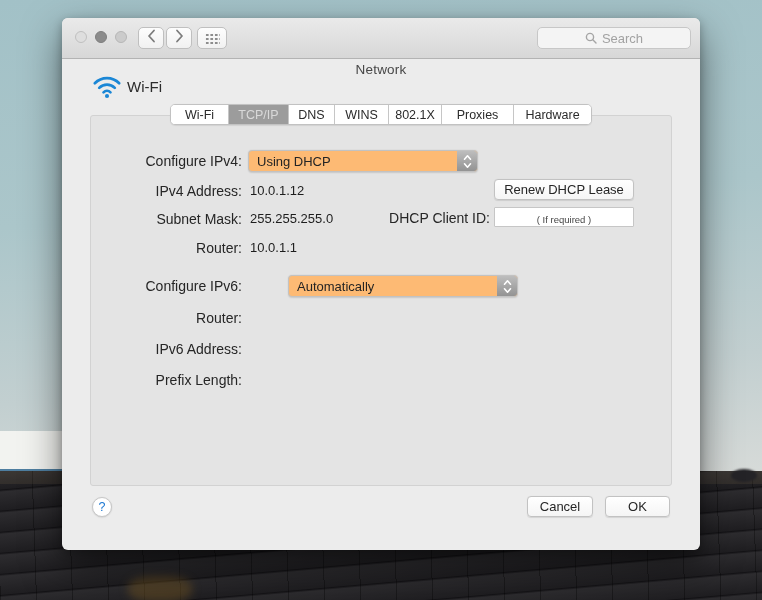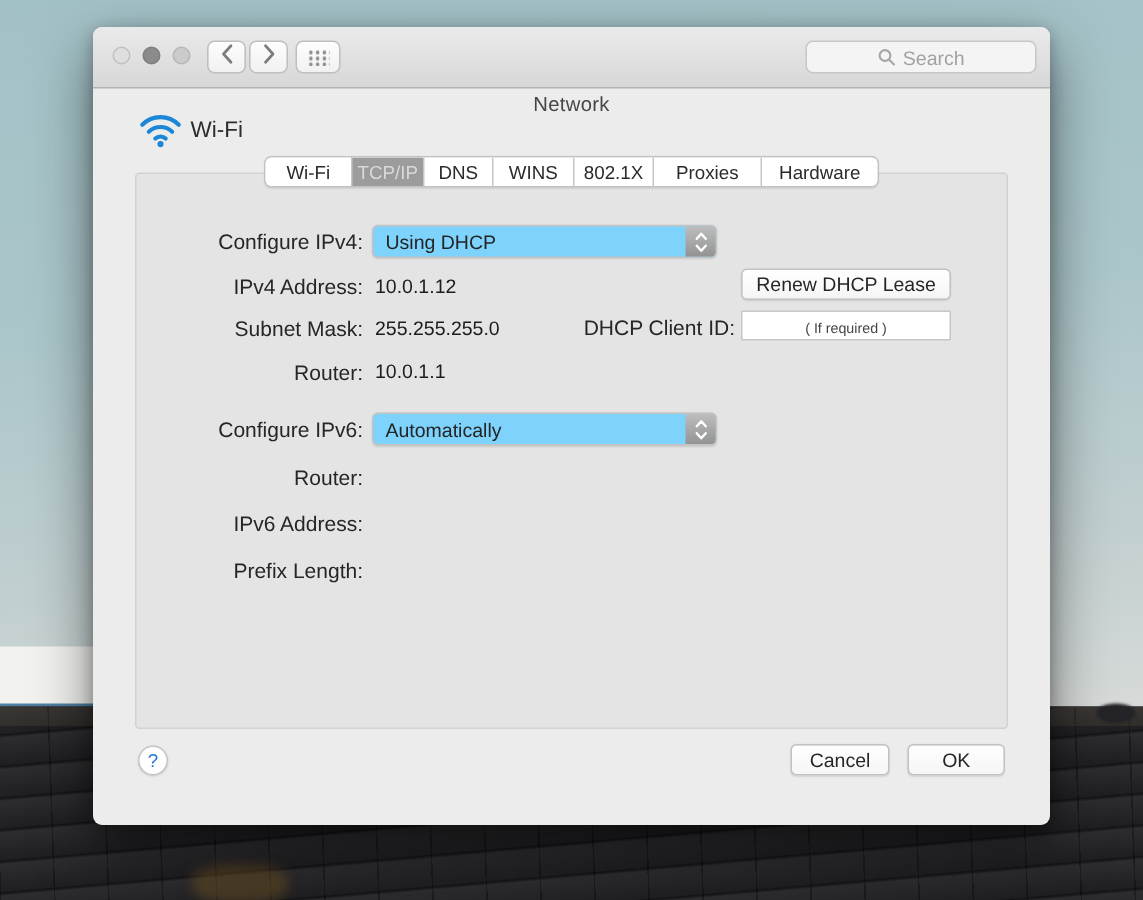--- a/index.html
+++ b/index.html
@@ -68,38 +68,38 @@
   .tabbar-inner{display:flex;border:1px solid #c2c2c2;border-radius:5px;overflow:hidden;background:#fff;
     box-shadow:0 0.5px 1px rgba(0,0,0,0.08);}
   .tab{
     display:flex;align-items:center;justify-content:center;
     font-size:12.5px;color:#2b2b2b;background:#fff;border-left:1px solid #c6c6c6;
     box-sizing:border-box;
   }
   .tab:first-child{border-left:none;}
   .tab.selected{background:#9c9c9c;color:#d9d9d9;}
   .tab:nth-child(1){width:57px;}
-  .tab:nth-child(2){width:48px;}
+  .tab:nth-child(2){width:60px;}
   .tab:nth-child(3){width:46px;}
   .tab:nth-child(4){width:54px;}
   .tab:nth-child(5){width:53px;}
   .tab:nth-child(6){width:72px;}
   .tab:nth-child(7){width:78px;}
 
   .pane{
     position:absolute;left:28px;top:57px;width:582px;height:371px;box-sizing:border-box;
     background:#e4e4e4;border:1px solid #d2d2d2;border-radius:3px;z-index:1;
   }
 
   
   .form-label{position:absolute;left:40px;width:140px;text-align:right;font-size:14px;color:#262626;z-index:2;}
   .form-value{position:absolute;left:188px;font-size:13px;color:#1d1d1d;z-index:2;text-align:right;}
   .dropdown{
     position:absolute;left:186px;width:230px;height:22px;box-sizing:border-box;z-index:2;
-    background:#7dd3fc;border:1px solid #c2c2c2;border-radius:4px;
+    background:#fdba74;border:1px solid #c2c2c2;border-radius:4px;
     display:flex;align-items:center;font-size:13px;color:#242424;padding-left:8px;
     box-shadow:0 0.5px 1.5px rgba(0,0,0,0.12);
   }
   .dropdown .stepper{
     position:absolute;right:0;top:0;bottom:0;width:20px;
     background:linear-gradient(#bdbdbd,#939393);
     border-radius:0 3px 3px 0;
     display:flex;align-items:center;justify-content:center;
   }
   .push-btn{
@@ -221,21 +221,21 @@
       <div class="form-label" style="top:153px;">Subnet Mask:</div>
       <div class="form-value" style="top:153px;">255.255.255.0</div>
       <div class="form-label" style="left:288px;top:152px;">DHCP Client ID:</div>
       <input class="text-field" type="text" value="" style="">
       <div class="required-hint">( If required )</div>
 
       <div class="form-label" style="top:182px;">Router:</div>
       <div class="form-value" style="top:182px;">10.0.1.1</div>
 
       <div class="form-label" style="top:220px;">Configure IPv6:</div>
-      <div class="dropdown" style="top:217px;">
+      <div class="dropdown" style="top:217px;margin-left:40px;">
         <span>Automatically</span>
         <span class="stepper">
           <svg width="9" height="15" viewBox="0 0 9 15">
               <path d="M1.5 5.2 L4.5 1.8 L7.5 5.2" fill="none" stroke="#fff" stroke-width="1.6" stroke-linecap="round" stroke-linejoin="round"></path>
               <path d="M1.5 9.8 L4.5 13.2 L7.5 9.8" fill="none" stroke="#fff" stroke-width="1.6" stroke-linecap="round" stroke-linejoin="round"></path>
             </svg>
         </span>
       </div>
 
       <div class="form-label" style="top:252px;">Router:</div>

